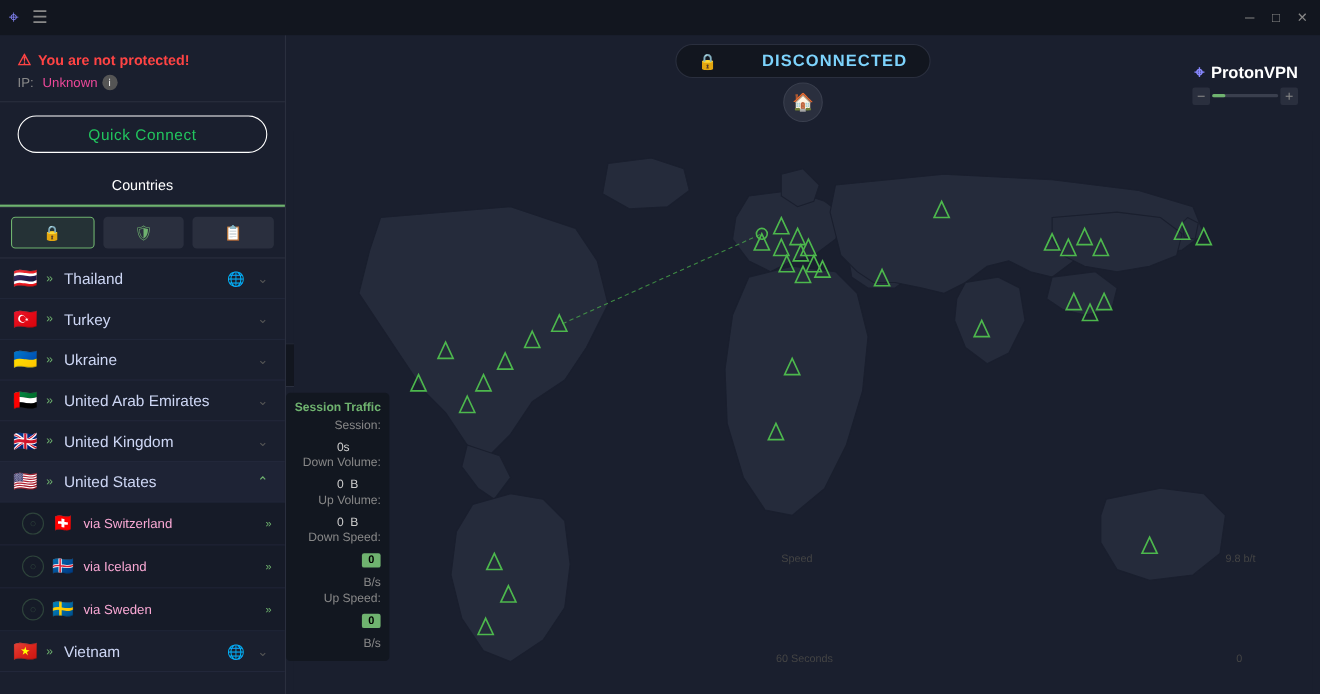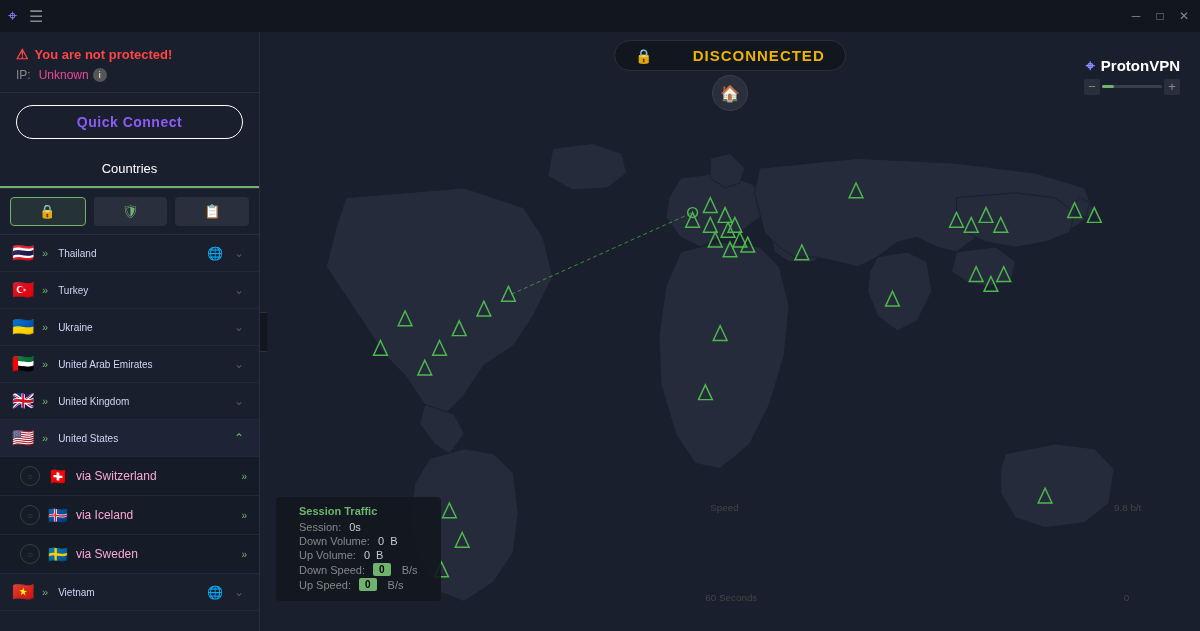--- a/index.html
+++ b/index.html
@@ -99,26 +99,26 @@
       display: flex;
       align-items: center;
       justify-content: center;
       cursor: pointer;
     }
 
     .quick-connect-btn {
       margin: 12px 16px;
       background: transparent;
       border: 1.5px solid #ffffff;
-      color: #8b5cf6;
+      color: #22c55e;
       border-radius: 20px;
       padding: 8px 0;
       width: calc(100% - 32px);
       font-size: 14px;
-      font-weight: 700;
+      font-weight: 400;
       cursor: pointer;
       letter-spacing: 0.5px;
     }
 
     
     .tabs {
       display: flex;
       border-bottom: 1px solid #2a2f3e;
     }
     .tab {
@@ -212,21 +212,21 @@
       margin-left: auto;
       display: flex;
       align-items: center;
       justify-content: center;
       font-size: 13px;
       flex-shrink: 0;
     }
 
     .country-name {
       color: #cdd6f4;
-      font-size: 10px;
+      font-size: 14px;
       flex: 1;
     }
 
     .arrow-right {
       color: #6fb36f;
       font-size: 11px;
       margin-right: 2px;
     }
 
     
@@ -294,21 +294,21 @@
       background: #12161f;
       border: 1px solid #2a2f3e;
       border-radius: 20px;
       padding: 6px 20px;
       display: flex;
       align-items: center;
       gap: 8px;
       margin-bottom: 4px;
     }
     .disconnected-text {
-      color: #eab308;
+      color: #7dd3fc;
       font-weight: bold;
       font-size: 15px;
       letter-spacing: 1px;
       margin-left: 32px;
     }
     .lock-icon {
       color: #ff4444;
       font-size: 14px;
     }
 
@@ -419,20 +419,21 @@
       margin-bottom: 4px;
     }
 
     .stat-row {
       display: flex;
       align-items: flex-end;
       gap: 8px;
       font-size: 11px;
       color: #888;
       margin-bottom: 2px;
+      flex-direction: column;
     }
 
     .stat-value {
       color: #ccc;
       min-width: 40px;
     }
 
     .stat-badge {
       background: #6fb36f;
       color: #000;
@@ -679,21 +680,21 @@
         <polygon points="820,85 827,100 813,100" fill="none" stroke="#4db84d" stroke-width="1.5"></polygon>
         <polygon points="840,90 847,105 833,105" fill="none" stroke="#4db84d" stroke-width="1.5"></polygon>
 
         <text x="450" y="398" fill="#444" font-size="10" font-family="Arial">Speed</text>
         <text x="860" y="398" fill="#444" font-size="10" font-family="Arial">9.8 b/t</text>
         <text x="445" y="490" fill="#444" font-size="10" font-family="Arial">60 Seconds</text>
         <text x="870" y="490" fill="#444" font-size="10" font-family="Arial">0</text>
       </svg>
 
       
-      <div style="position:absolute;bottom:30px;left:16px;background:rgba(18,22,31,0.9);padding:8px 23px;border-radius:4px;">
+      <div style="position:absolute;bottom:30px;left:0;background:rgba(18,22,31,0.9);padding:8px 8px;border-radius:4px;">
         <div class="stat-title">Session Traffic</div>
         <div class="stat-row">
           <span>Session:</span>
           <span class="stat-value">0s</span>
         </div>
         <div class="stat-row">
           <span>Down Volume:</span>
           <span class="stat-value">0&nbsp;&nbsp;B</span>
         </div>
         <div class="stat-row">

